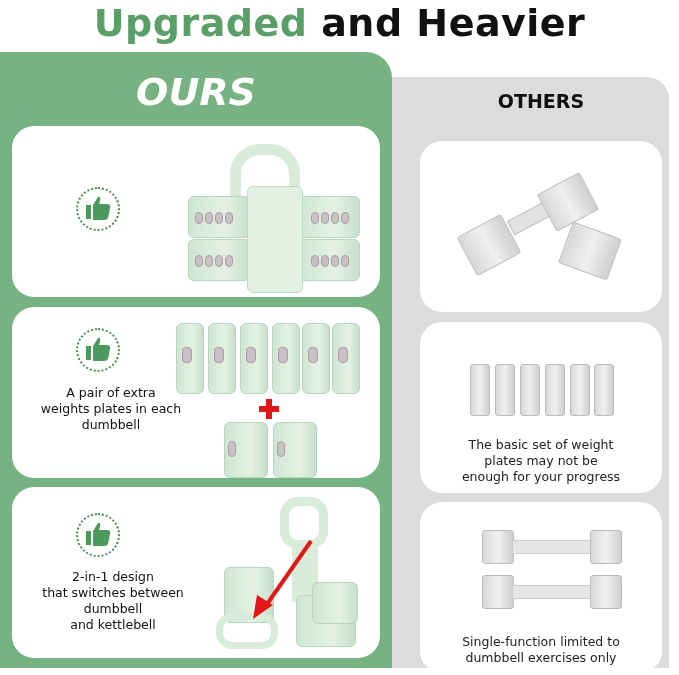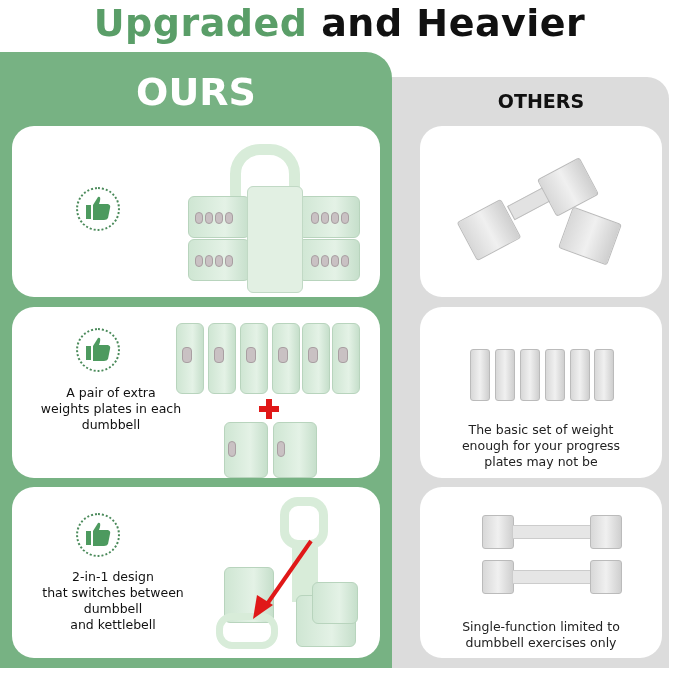--- a/index.html
+++ b/index.html
@@ -2,25 +2,25 @@
 <html><head>
 <meta charset="utf-8">
 <style>
   html,body{margin:0;padding:0;background:#fff;}
   body{width:679px;height:675px;position:relative;overflow:hidden;font-family:"DejaVu Sans","Liberation Sans",sans-serif;}
   .title{position:absolute;left:0;top:0;width:679px;height:50px;text-align:center;font-size:38px;font-weight:bold;line-height:46px;letter-spacing:0.5px;}
   .title .hl{color:#5a9e68;}
   .title .rest{color:#111;text-align:center;}
   .ours-panel{position:absolute;left:0;top:52px;width:392px;height:616px;background:#77b283;border-radius:0 26px 0 0;}
   .others-panel{position:absolute;left:392px;top:77px;width:277px;height:591px;background:#dcdcdc;border-radius:0 22px 0 0;}
-  .ours-head{position:absolute;left:0;top:52px;width:392px;height:72px;text-align:center;color:#fff;font-size:38px;font-weight:bold;line-height:80px;}
+  .ours-head{position:absolute;left:0;top:52px;width:392px;height:72px;text-align:center;color:#fff;font-size:38px;font-weight:bold;line-height:80px;font-style:italic;}
   .others-head{position:absolute;left:420px;top:90px;width:242px;text-align:center;color:#111;font-size:19px;font-weight:bold;}
   .card{position:absolute;background:#fff;border-radius:22px;}
   .lcard{left:12px;width:368px;height:171px;}
-  .rcard{left:420px;width:242px;height:171px;}
+  .rcard{left:420px;width:242px;height:171px;margin-top:15px;}
   .thumb{position:absolute;width:40px;height:40px;border-radius:50%;border:2px dotted #4a8a5a;}
   .thumb svg{position:absolute;left:6px;top:5px;}
   .ltext{position:absolute;width:190px;text-align:center;color:#111;font-size:12.5px;line-height:16px;}
   .rtext{position:absolute;left:0;width:242px;text-align:center;color:#222;font-size:12.5px;line-height:16px;}
   .plate{position:absolute;background:linear-gradient(90deg,#cfe6d3,#e4f2e6 60%,#c6dfcb);border-radius:6px;border:1px solid #b8d4bd;}
   .dot{position:absolute;background:#c9c1c3;border-radius:4px;border:1px solid #a99fa2;}
   .gplate{position:absolute;background:linear-gradient(90deg,#d8d8d8,#f0f0f0 50%,#cfcfcf);border-radius:3px;border:1px solid #bbb;}
 </style>
 </head>
 <body>
@@ -144,22 +144,22 @@
   <div>
     <div class="gplate" style="left:50px;top:42px;width:18px;height:50px"></div>
     <div class="gplate" style="left:75px;top:42px;width:18px;height:50px"></div>
     <div class="gplate" style="left:100px;top:42px;width:18px;height:50px"></div>
     <div class="gplate" style="left:125px;top:42px;width:18px;height:50px"></div>
     <div class="gplate" style="left:150px;top:42px;width:18px;height:50px"></div>
     <div class="gplate" style="left:174px;top:42px;width:18px;height:50px"></div>
   </div>
   <div class="rtext" style="top:115px">
     <div>The basic set of weight</div>
+    <div>plates may not be</div>
     <div>enough for your progress</div>
-    <div>plates may not be</div>
   </div>
 </div>
 
 <div class="card rcard" style="top:487px">
   <div>
     <div class="gplate" style="left:62px;top:28px;width:30px;height:32px"></div>
     <div style="position:absolute;left:92px;top:38px;width:78px;height:12px;background:#e6e6e6;border:1px solid #ccc;"></div>
     <div class="gplate" style="left:170px;top:28px;width:30px;height:32px"></div>
     <div class="gplate" style="left:62px;top:73px;width:30px;height:32px"></div>
     <div style="position:absolute;left:92px;top:83px;width:78px;height:12px;background:#e6e6e6;border:1px solid #ccc;"></div>

